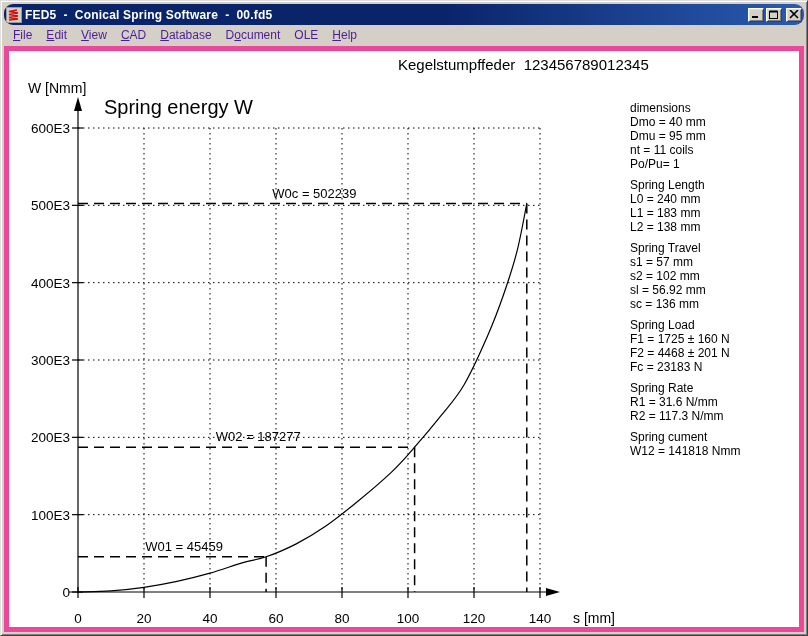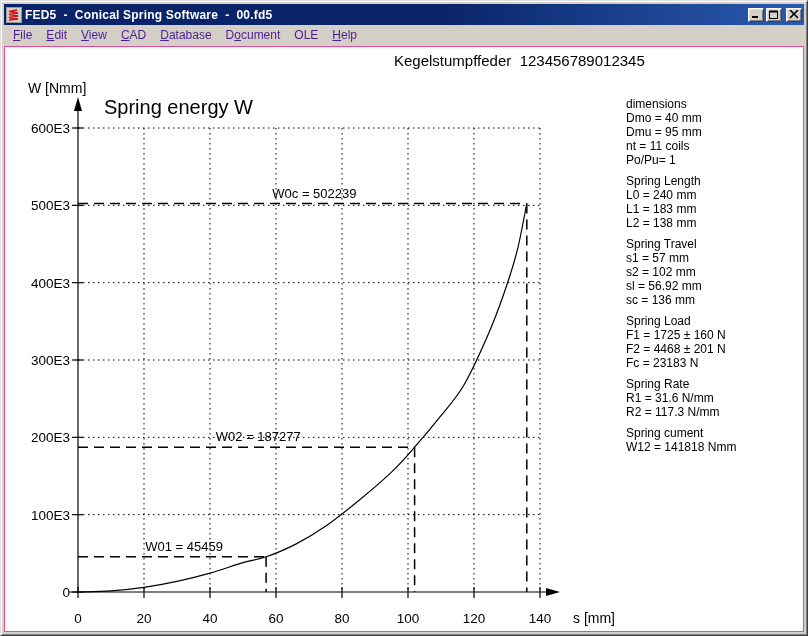--- a/index.html
+++ b/index.html
@@ -7,39 +7,39 @@
   body{font-family:"Liberation Sans",sans-serif;}
   #window{
     position:relative;width:808px;height:636px;background:#d4d0c8;
     border:1px solid;border-color:#dfdfdf #404040 #404040 #dfdfdf;
     box-shadow:inset 1px 1px 0 #ffffff, inset -1px -1px 0 #808080;
     padding:3px;overflow:hidden;
   }
   #titlebar{
     height:21px;display:flex;align-items:center;
     background:linear-gradient(to right,#0a246a 0%,#0a246a 55%,#2a5bb0 100%);
-    color:#fff;padding:1px 2px;
+    color:#fff;padding:1px 2px;border-radius:9px;
   }
   #app-icon{width:16px;height:16px;background:#d4d0c8;margin-right:3px;flex:0 0 auto;
     display:flex;align-items:center;justify-content:center;border:1px solid #9a9a9a;}
   #title-text{font-size:12px;font-weight:bold;letter-spacing:.2px;white-space:pre;flex:1 1 auto;overflow:hidden;}
   .winbtns{display:flex;gap:2px;}
   .winbtn{
     width:16px;height:14px;background:#d4d0c8;border:1px solid;
     border-color:#ffffff #404040 #404040 #ffffff;
     box-shadow:inset 1px 1px 0 #dfdfdf, inset -1px -1px 0 #808080;
     display:flex;align-items:center;justify-content:center;padding:0;
   }
   .winbtn.close{margin-left:2px;}
   #menubar{height:20px;display:flex;align-items:center;padding:1px 2px;background:#d4d0c8;font-size:12px;color:#4c1d95;}
   .menu-item{padding:3px 7px;white-space:pre;}
   .menu-item u{text-underline-offset:1px;}
   #canvas{
     position:absolute;left:3px;right:3px;top:45px;bottom:3px;background:#ffffff;
-    border:1px solid #ec4899;
+    border:5px solid #ec4899;
   }
   #subtitle{position:absolute;left:392px;top:50px;font-size:15px;color:#000;white-space:pre;}
   #panel{position:absolute;left:624px;top:108px;width:178px;font-size:12px;color:#000;}
   .panel-section{margin-bottom:7px;}
   .panel-line,.panel-title{line-height:14px;white-space:pre;}
   #chart-svg{position:absolute;left:0;top:0;pointer-events:none;}
   #chart-svg text{font-family:"Liberation Sans",sans-serif;fill:#000;}
 </style>
 </head>
 <body>

